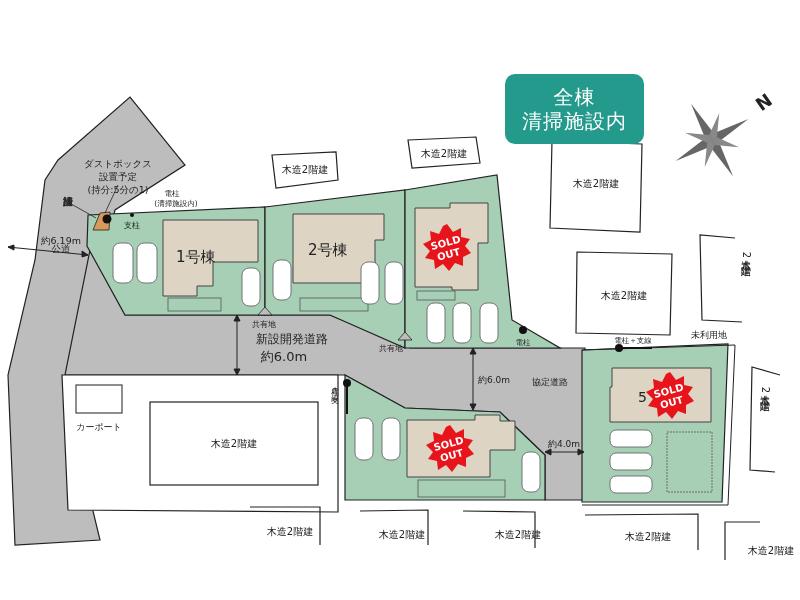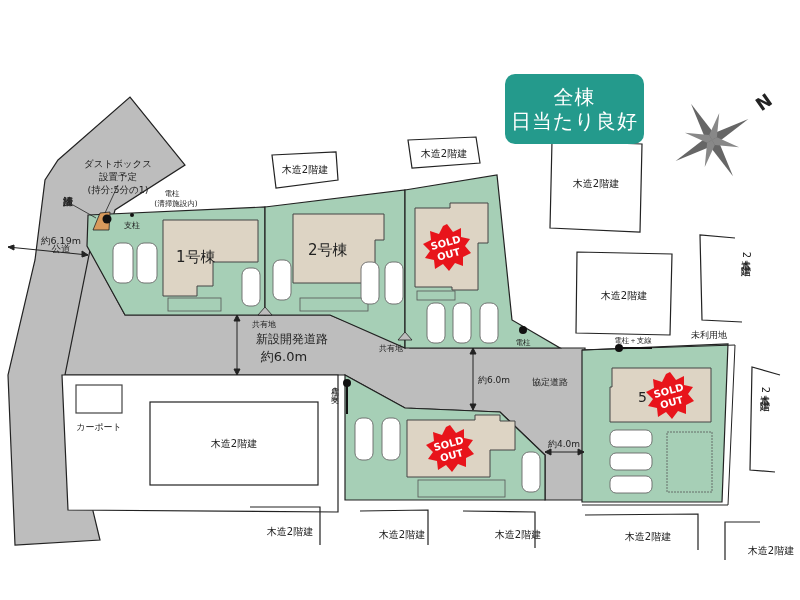--- a/index.html
+++ b/index.html
@@ -188,14 +188,14 @@
     <text x="518" y="538">木造2階建</text>
     <text x="648" y="540">木造2階建</text>
     <text x="771" y="554">木造2階建</text>
     <text x="746" y="255" style="writing-mode: vertical-rl;">木造2階建</text>
     <text x="765" y="390" style="writing-mode: vertical-rl;">木造2階建</text>
   </g>
 </svg>
 
 <div class="badge">
   <span>全棟</span>
-  <span>日当たり良好</span>
+  <span>清掃施設内</span>
 </div>
 
 </body></html>

